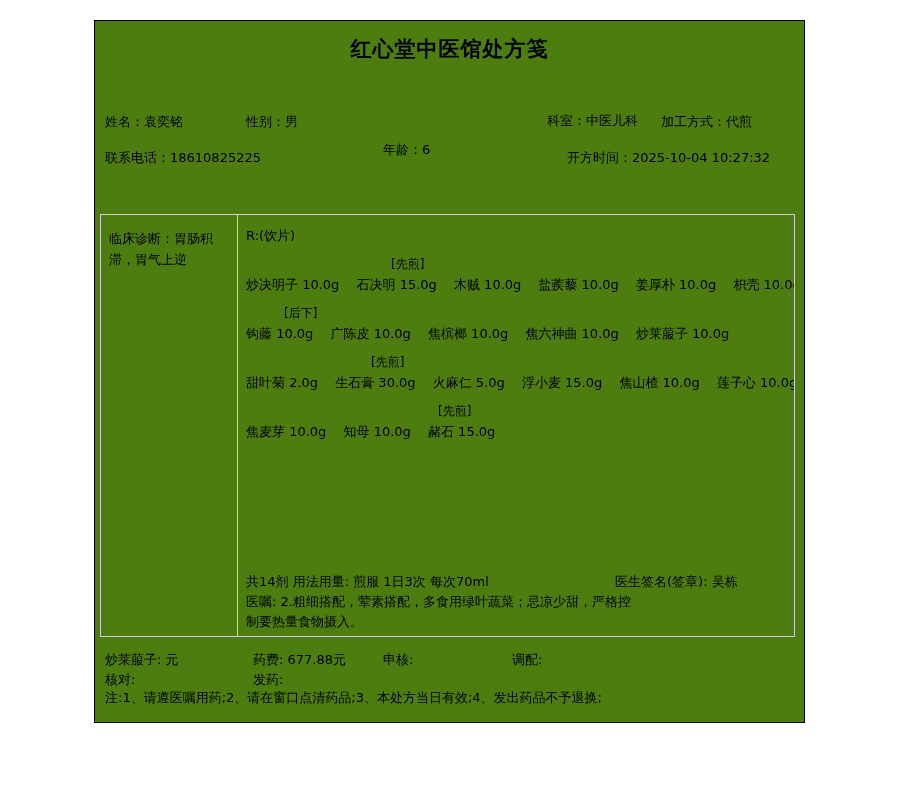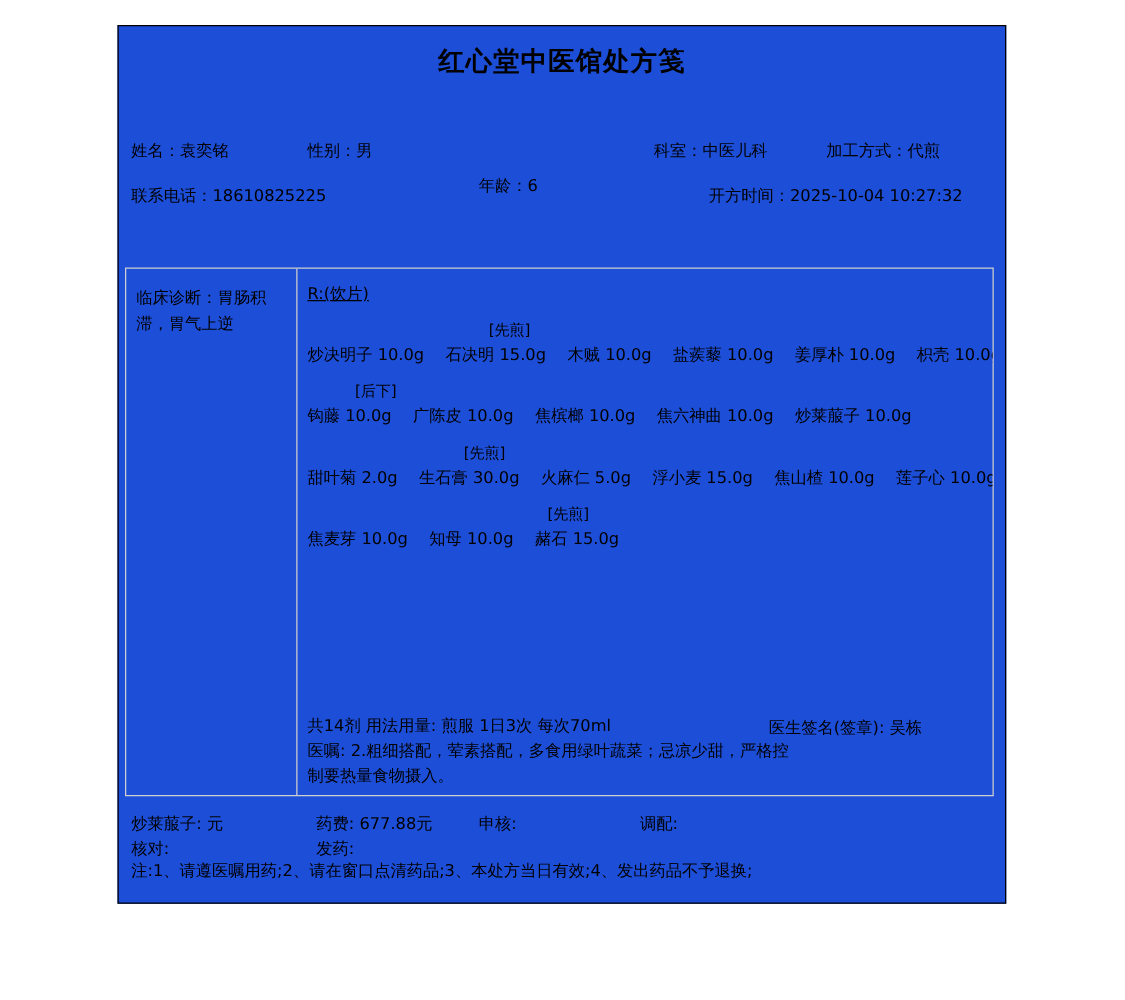--- a/index.html
+++ b/index.html
@@ -3,47 +3,47 @@
 <meta charset="utf-8">
 <style>
   html, body { margin:0; padding:0; background:#ffffff; }
   .sheet {
     position:relative; width:900px; height:800px; background:#ffffff;
     font-family:"DejaVu Sans", sans-serif; color:#000; font-size:13px;
     overflow:hidden;
   }
   .border-box {
     position:absolute; left:94px; top:20px; width:711px; height:703px;
-    border:1px solid #000; box-sizing:border-box; background:#1d4ed8;
+    border:1px solid #000; box-sizing:border-box; background:#4d7c0f;
   }
   .doc-title {
     position:absolute; top:14px; left:0; width:100%;
     text-align:center; font-size:21px; font-weight:bold; letter-spacing:1px;
   }
   .f { position:absolute; white-space:nowrap; line-height:17px; }
   
   .r1 { top:92px; }  .r2 { top:128px; }
-  .p0 { left:10px; } .p1 { left:151px; } .p2 { left:288px;margin-top:28px; } .p3 { left:428px;font-family:Liberation Mono, monospace; } .p4 { left:566px; }
+  .p0 { left:10px; } .p1 { left:151px; } .p2 { left:288px;margin-top:28px; } .p3 { left:452px;font-family:Liberation Mono, monospace; } .p4 { left:566px; }
   .q0 { left:10px; } .q1 { left:187px; } .q2 { left:472px; }
 
   .rx-box {
     position:absolute; left:5px; top:193px; width:695px; height:423px;
     border:1px solid #cfcfcf; box-sizing:border-box;padding-left:36px;
   }
   .diag-cell {
     position:absolute; left:0; top:0; width:137px; height:100%;
     border-right:1px solid #cfcfcf; box-sizing:border-box;
     padding:13px 0 0 8px;
   }
   .diag-text { width:112px; line-height:21px; }
   .rx-area {
     position:absolute; left:138px; top:0; right:0; bottom:0;
     padding:12px 8px 0 7px; overflow:hidden;
   }
-  .rx-header { line-height:17px;text-decoration:underline; }
+  .rx-header { line-height:17px; }
   .rx-tag { font-size:12px; line-height:15px; margin-top:13px; }
   .tag-g0 { margin-left:145px; }
   .tag-g1 { margin-left:38px; }
   .tag-g2 { margin-left:125px; }
   .tag-g3 { margin-left:192px; }
   .drug-line { margin-top:4px; white-space:nowrap; line-height:17px; }
   .drug { margin-right:13px; }
   .rx-bottom { position:absolute; left:145px; top:358px; right:8px; }
   .rx-summary { line-height:18px; white-space:nowrap; }
   .doctor-sign { position:absolute; left:345px; top:0; white-space:nowrap;margin-left:24px; }

